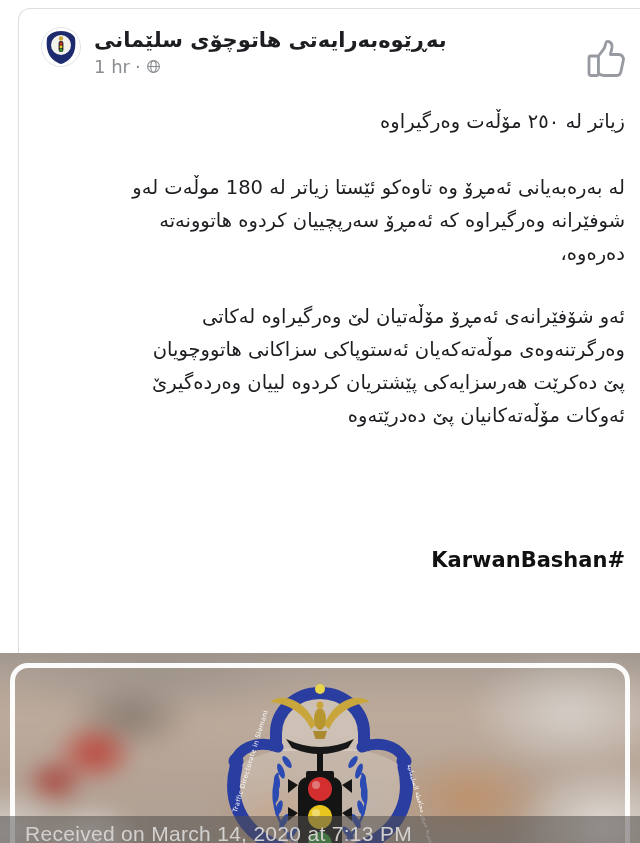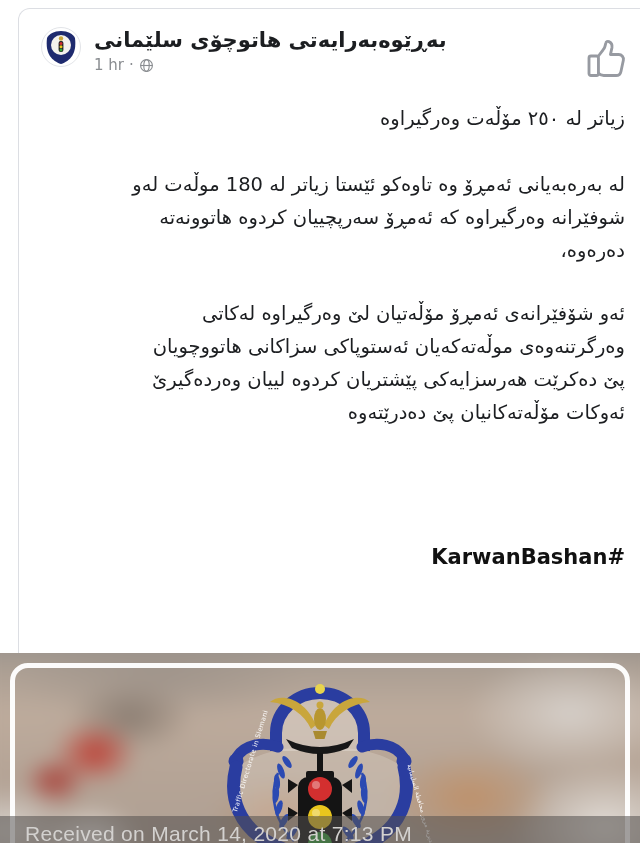--- a/index.html
+++ b/index.html
@@ -11,21 +11,21 @@
   .card { position:absolute; left:18px; top:8px; width:634px; height:645px;
           background:#fff; border:1px solid #dcdee3; border-bottom:none;
           border-radius:12px 12px 0 0; }
   .header { position:relative; padding:18px 22px 0 22px; display:flex; align-items:flex-start; }
   .avatar { width:40px; height:40px; border-radius:50%; overflow:hidden; flex:0 0 40px;
             border:1px solid #e2e4e8; background:#fff; cursor:pointer; }
   .head-text { margin-left:13px; }
   .page-name { font-size:21px; font-weight:700; color:#1c1e21; line-height:26px;
                direction:rtl; text-align:left; cursor:pointer; }
   .meta { display:flex; align-items:center; gap:5px; margin-top:3px;
-          font-size:15px; color:#8a8d91; }
+          font-size:18px; color:#8a8d91; }
   .like-btn { position:absolute; right:20px; top:24px; width:48px; height:52px; cursor:pointer; }
 
   .body-text { padding:0 26px; direction:rtl; text-align:right; color:#1c1e21;
                font-size:19.5px; line-height:33px; white-space:pre-line; }
   .p1 { margin-top:28px; }
   .p2 { margin-top:33px; }
   .p3 { margin-top:0; }
   .p4 { margin-top:30px; }
   .hashtag { margin-top:116px; font-weight:700; font-size:21px; color:#111;
              direction:rtl; text-align:right; padding:0 26px; cursor:pointer; }

